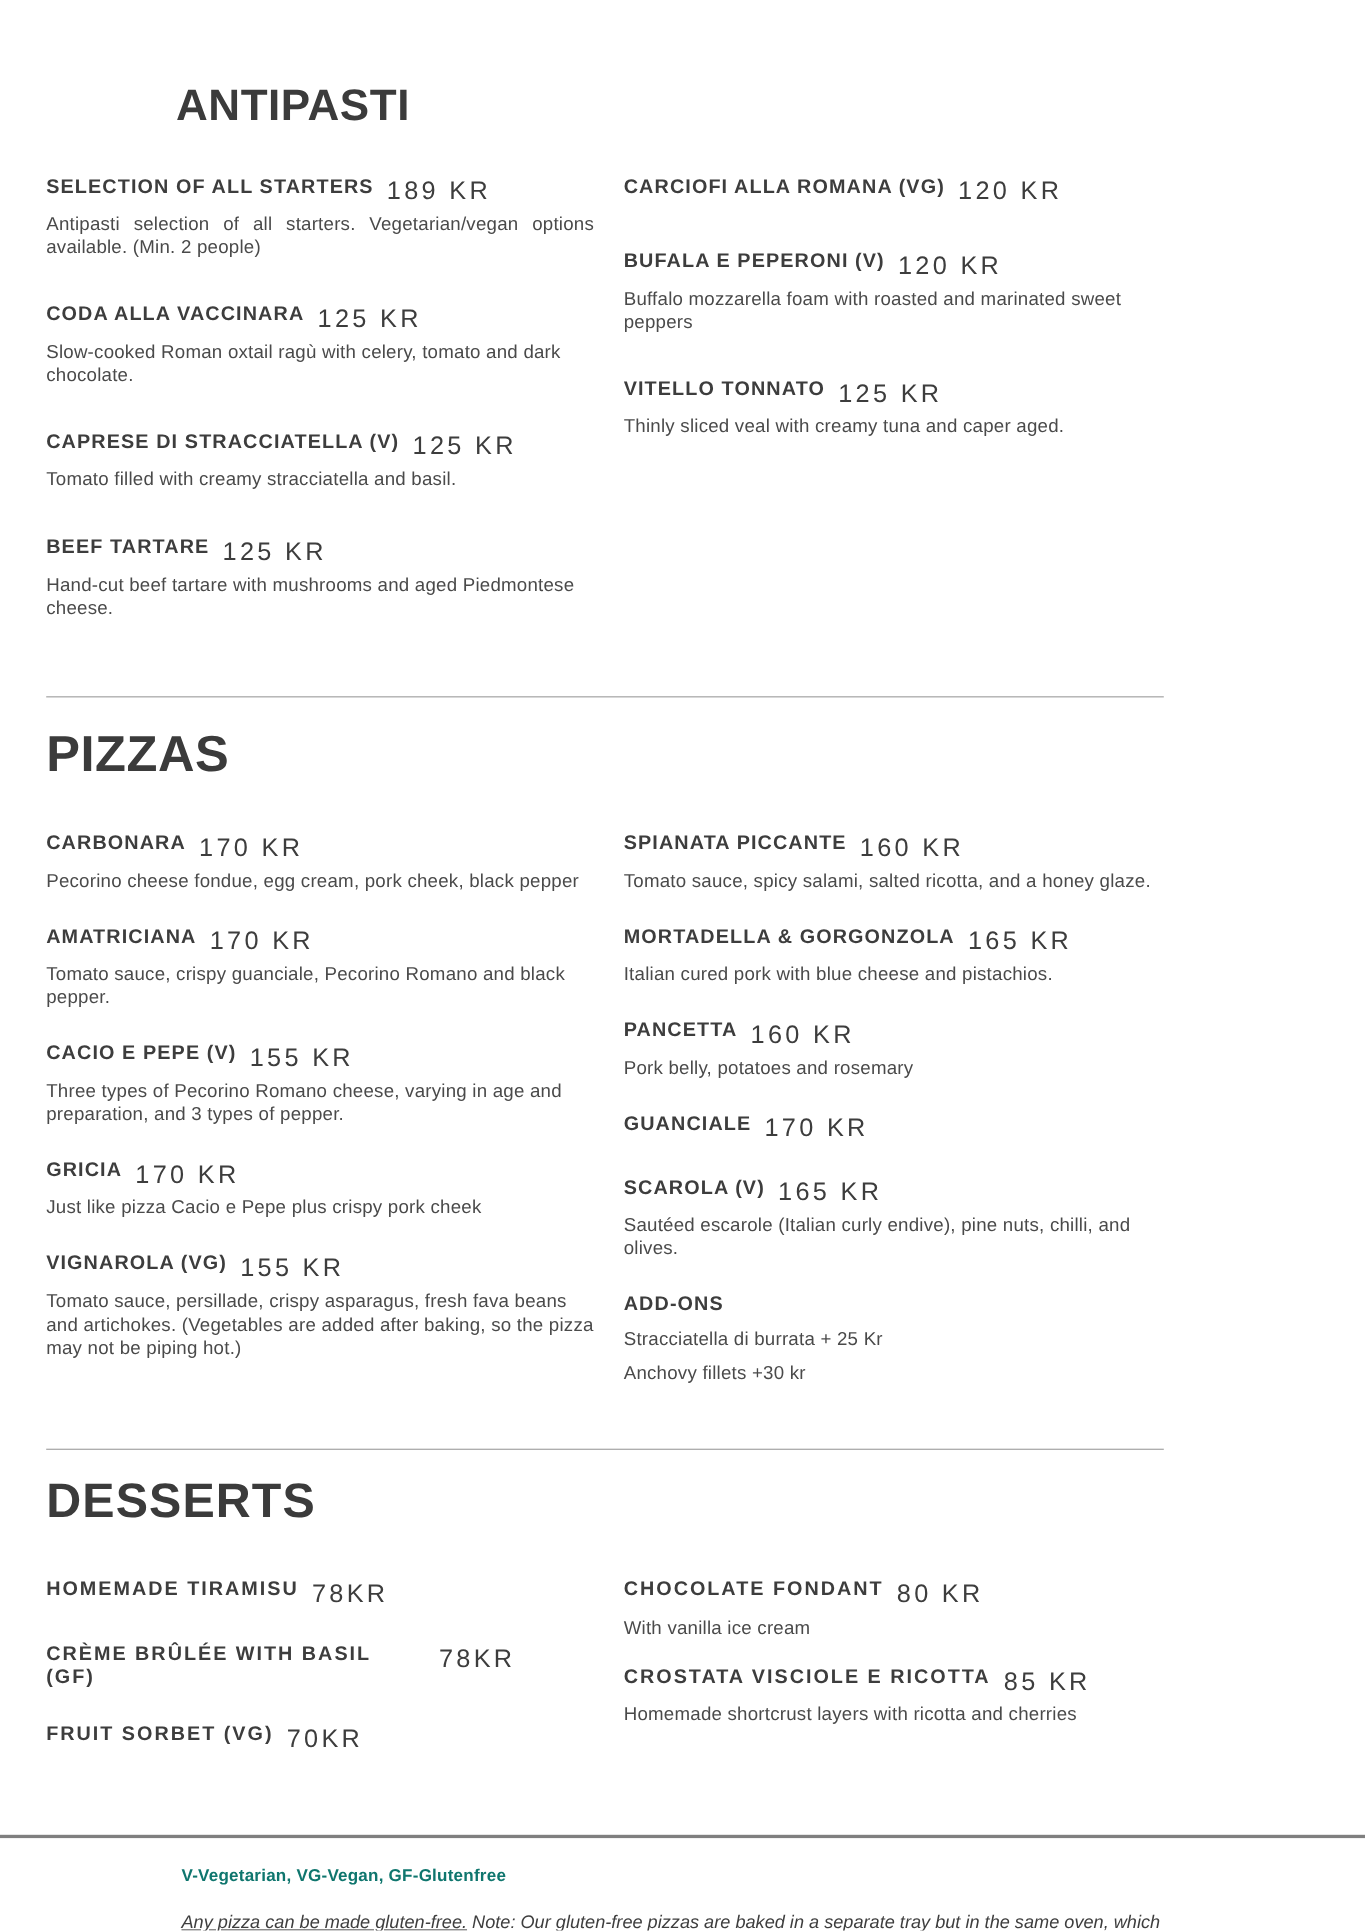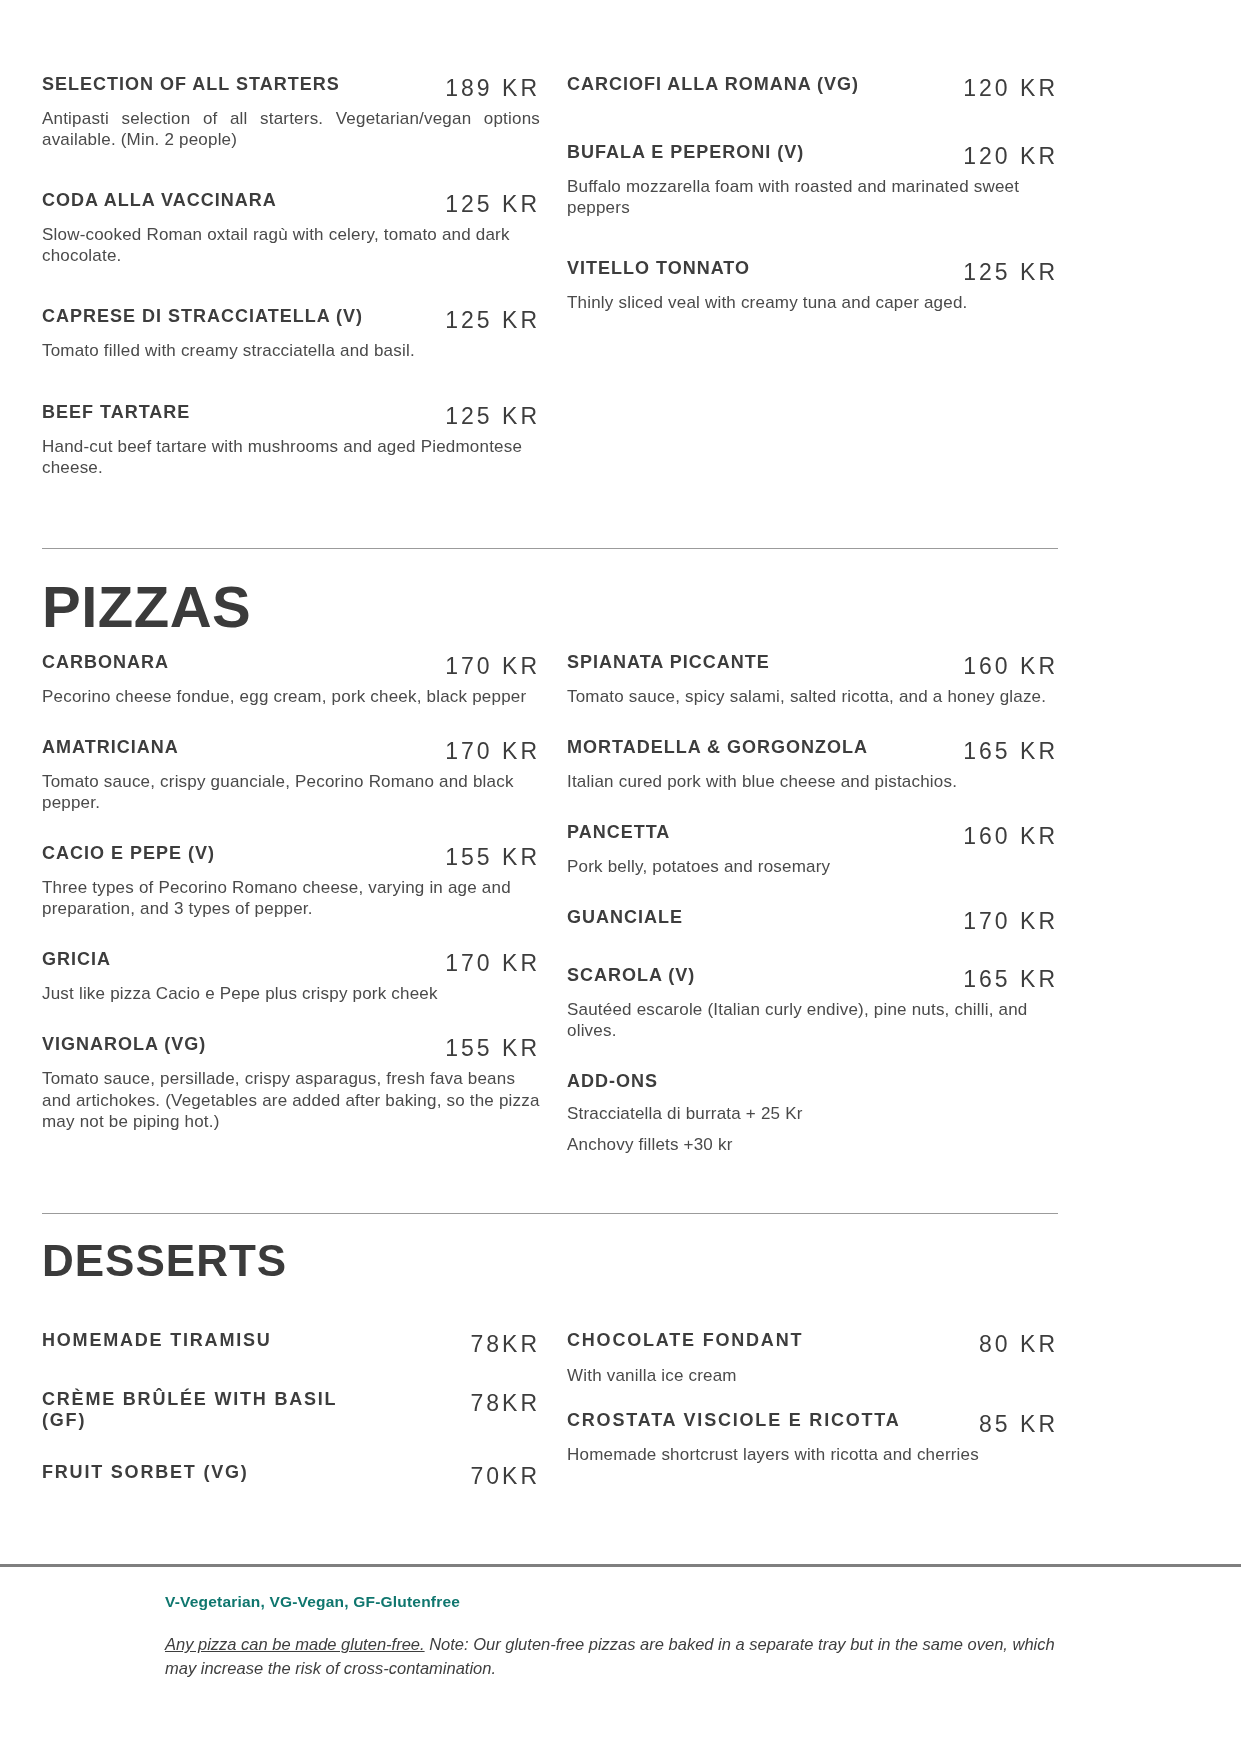--- a/index.html
+++ b/index.html
@@ -6,34 +6,34 @@
   html, body { background:#ffffff; }
   body {
     width:1241px; height:1755px; overflow:hidden;
     font-family:"Liberation Sans", sans-serif;
     color:#3e3e3e;
   }
   .page { width:1241px; height:1755px; padding:74px 183px 0 42px; overflow:hidden; }
 
   .sec-title { color:#3b3b3b; font-weight:700; }
   .sec-antipasti .sec-title { font-size:40px; margin-left:118px; margin-bottom:40px; letter-spacing:0.5px; }
-  .sec-pizzas   .sec-title { font-size:58px; margin-bottom:12px; letter-spacing:0.5px; }
+  .sec-pizzas   .sec-title { font-size:46px; margin-bottom:44px; letter-spacing:0.5px; }
   .sec-desserts .sec-title { font-size:44px; margin-bottom:44px; letter-spacing:1px; }
 
   .cols { display:flex; }
   .col-left  { width:498px; margin-right:27px; flex:none; }
   .col-right { width:491px; flex:none; }
 
   .item { }
   .sec-antipasti .item { margin-bottom:40px; }
   .sec-pizzas   .item { margin-bottom:30px; }
   .sec-desserts .col-left  .item { margin-bottom:30px; }
   .sec-desserts .col-right .item { margin-bottom:24px; }
 
-  .trow { display:flex; justify-content:space-between; align-items:flex-start; margin-bottom:6px; }
+  .trow { display:flex; align-items:flex-start; margin-bottom:6px; }
   .ititle { font-size:18px; font-weight:700; letter-spacing:1px; color:#3d3d3d; line-height:1.22; }
   .iprice { font-size:23px; font-weight:400; letter-spacing:3px; color:#3d3d3d; white-space:nowrap; padding-left:12px; line-height:1.22; }
   .idesc  { font-size:17px; line-height:1.24; color:#4a4a4a; letter-spacing:0.2px; }
   .justify { text-align:justify; }
   .sec-desserts .ititle { letter-spacing:1.8px; max-width:345px; }
   .addons .idesc { margin-top:10px; }
 
   .rule { border:none; border-top:1px solid #9b9b9b; }
   .rule-1 { margin:30px 0 24px 0; }
   .rule-2 { margin:28px 0 22px 0; }
@@ -43,20 +43,21 @@
   .legend { font-size:15.5px; font-weight:700; letter-spacing:0.2px; color:#0f766e; margin-bottom:22px; }
   .note { font-style:italic; font-size:16.5px; color:#3e3e3e; max-width:965px; line-height:1.45; }
   .note .ul { text-decoration:underline; }
 </style>
 </head>
 <body>
 
 <div class="page">
 
   <section class="sec-antipasti">
+    <h2 class="sec-title">ANTIPASTI</h2>
     <div class="cols">
       <div class="col-left">
         <div class="item">
           <div class="trow">
             <span class="ititle">SELECTION OF ALL STARTERS</span>
             <span class="iprice">189 KR</span>
           </div>
           <p class="idesc justify">Antipasti selection of all starters. Vegetarian/vegan options available. (Min. 2 people)</p>
         </div>
         <div class="item">

